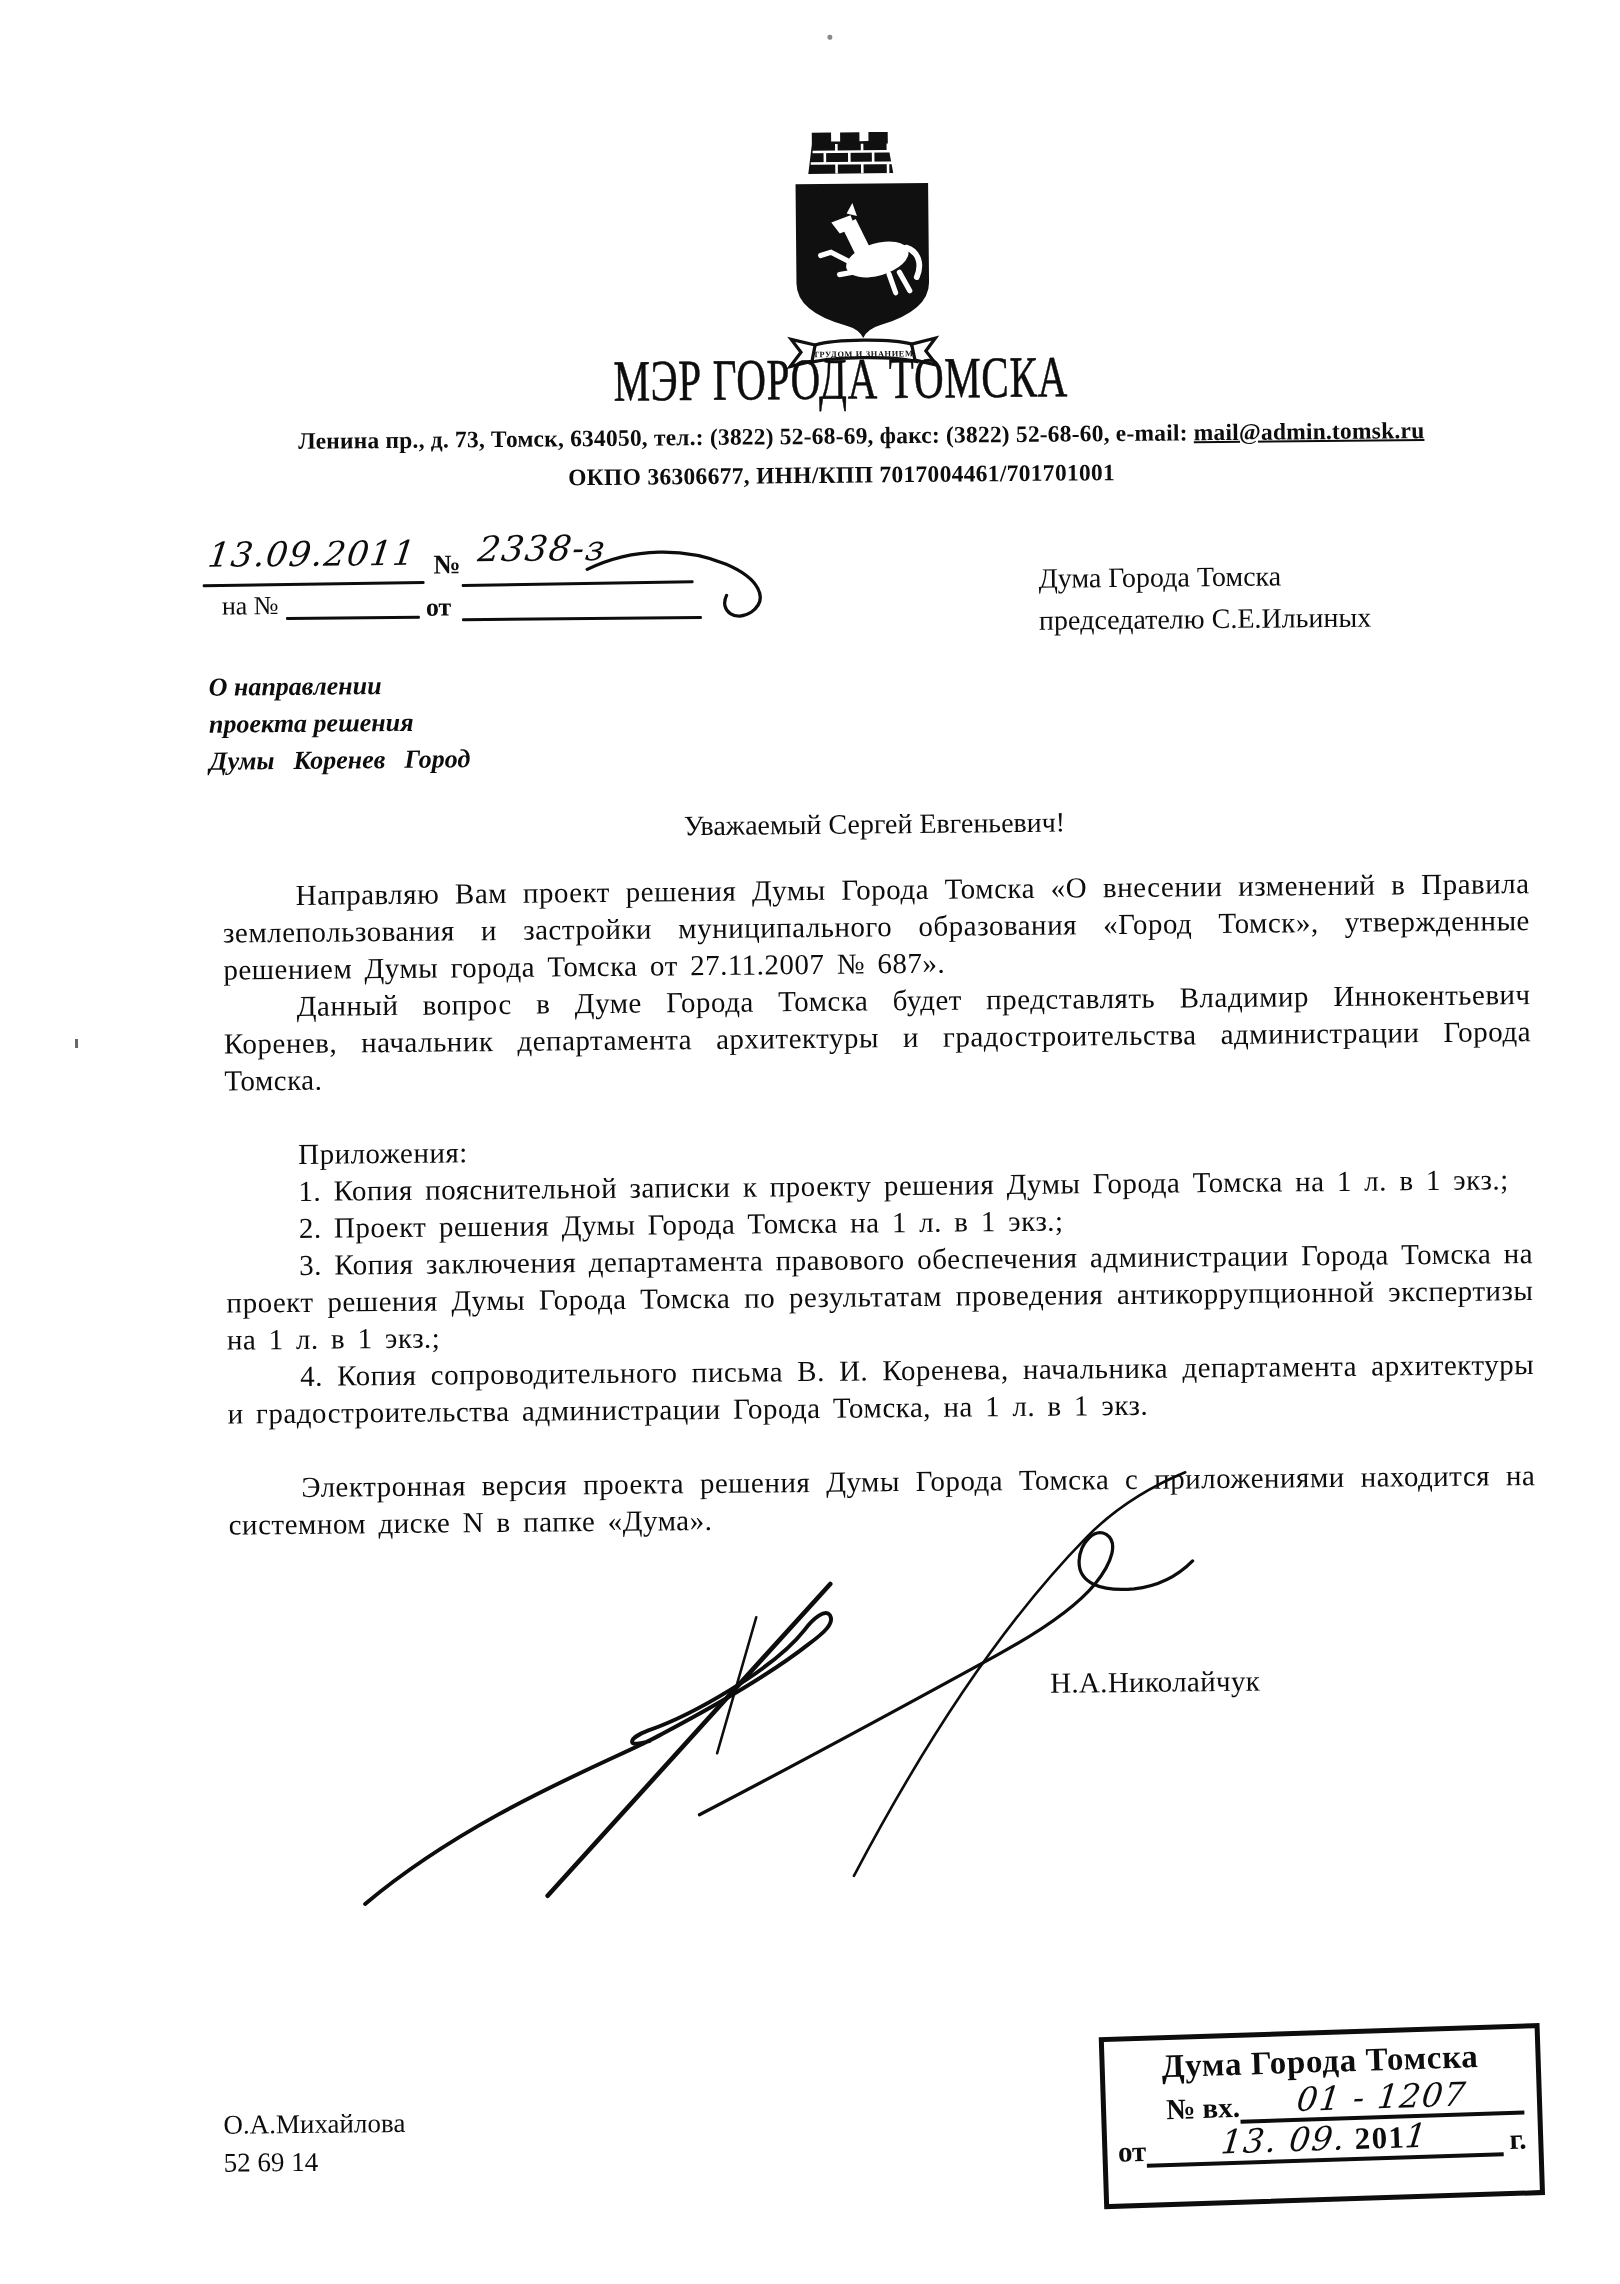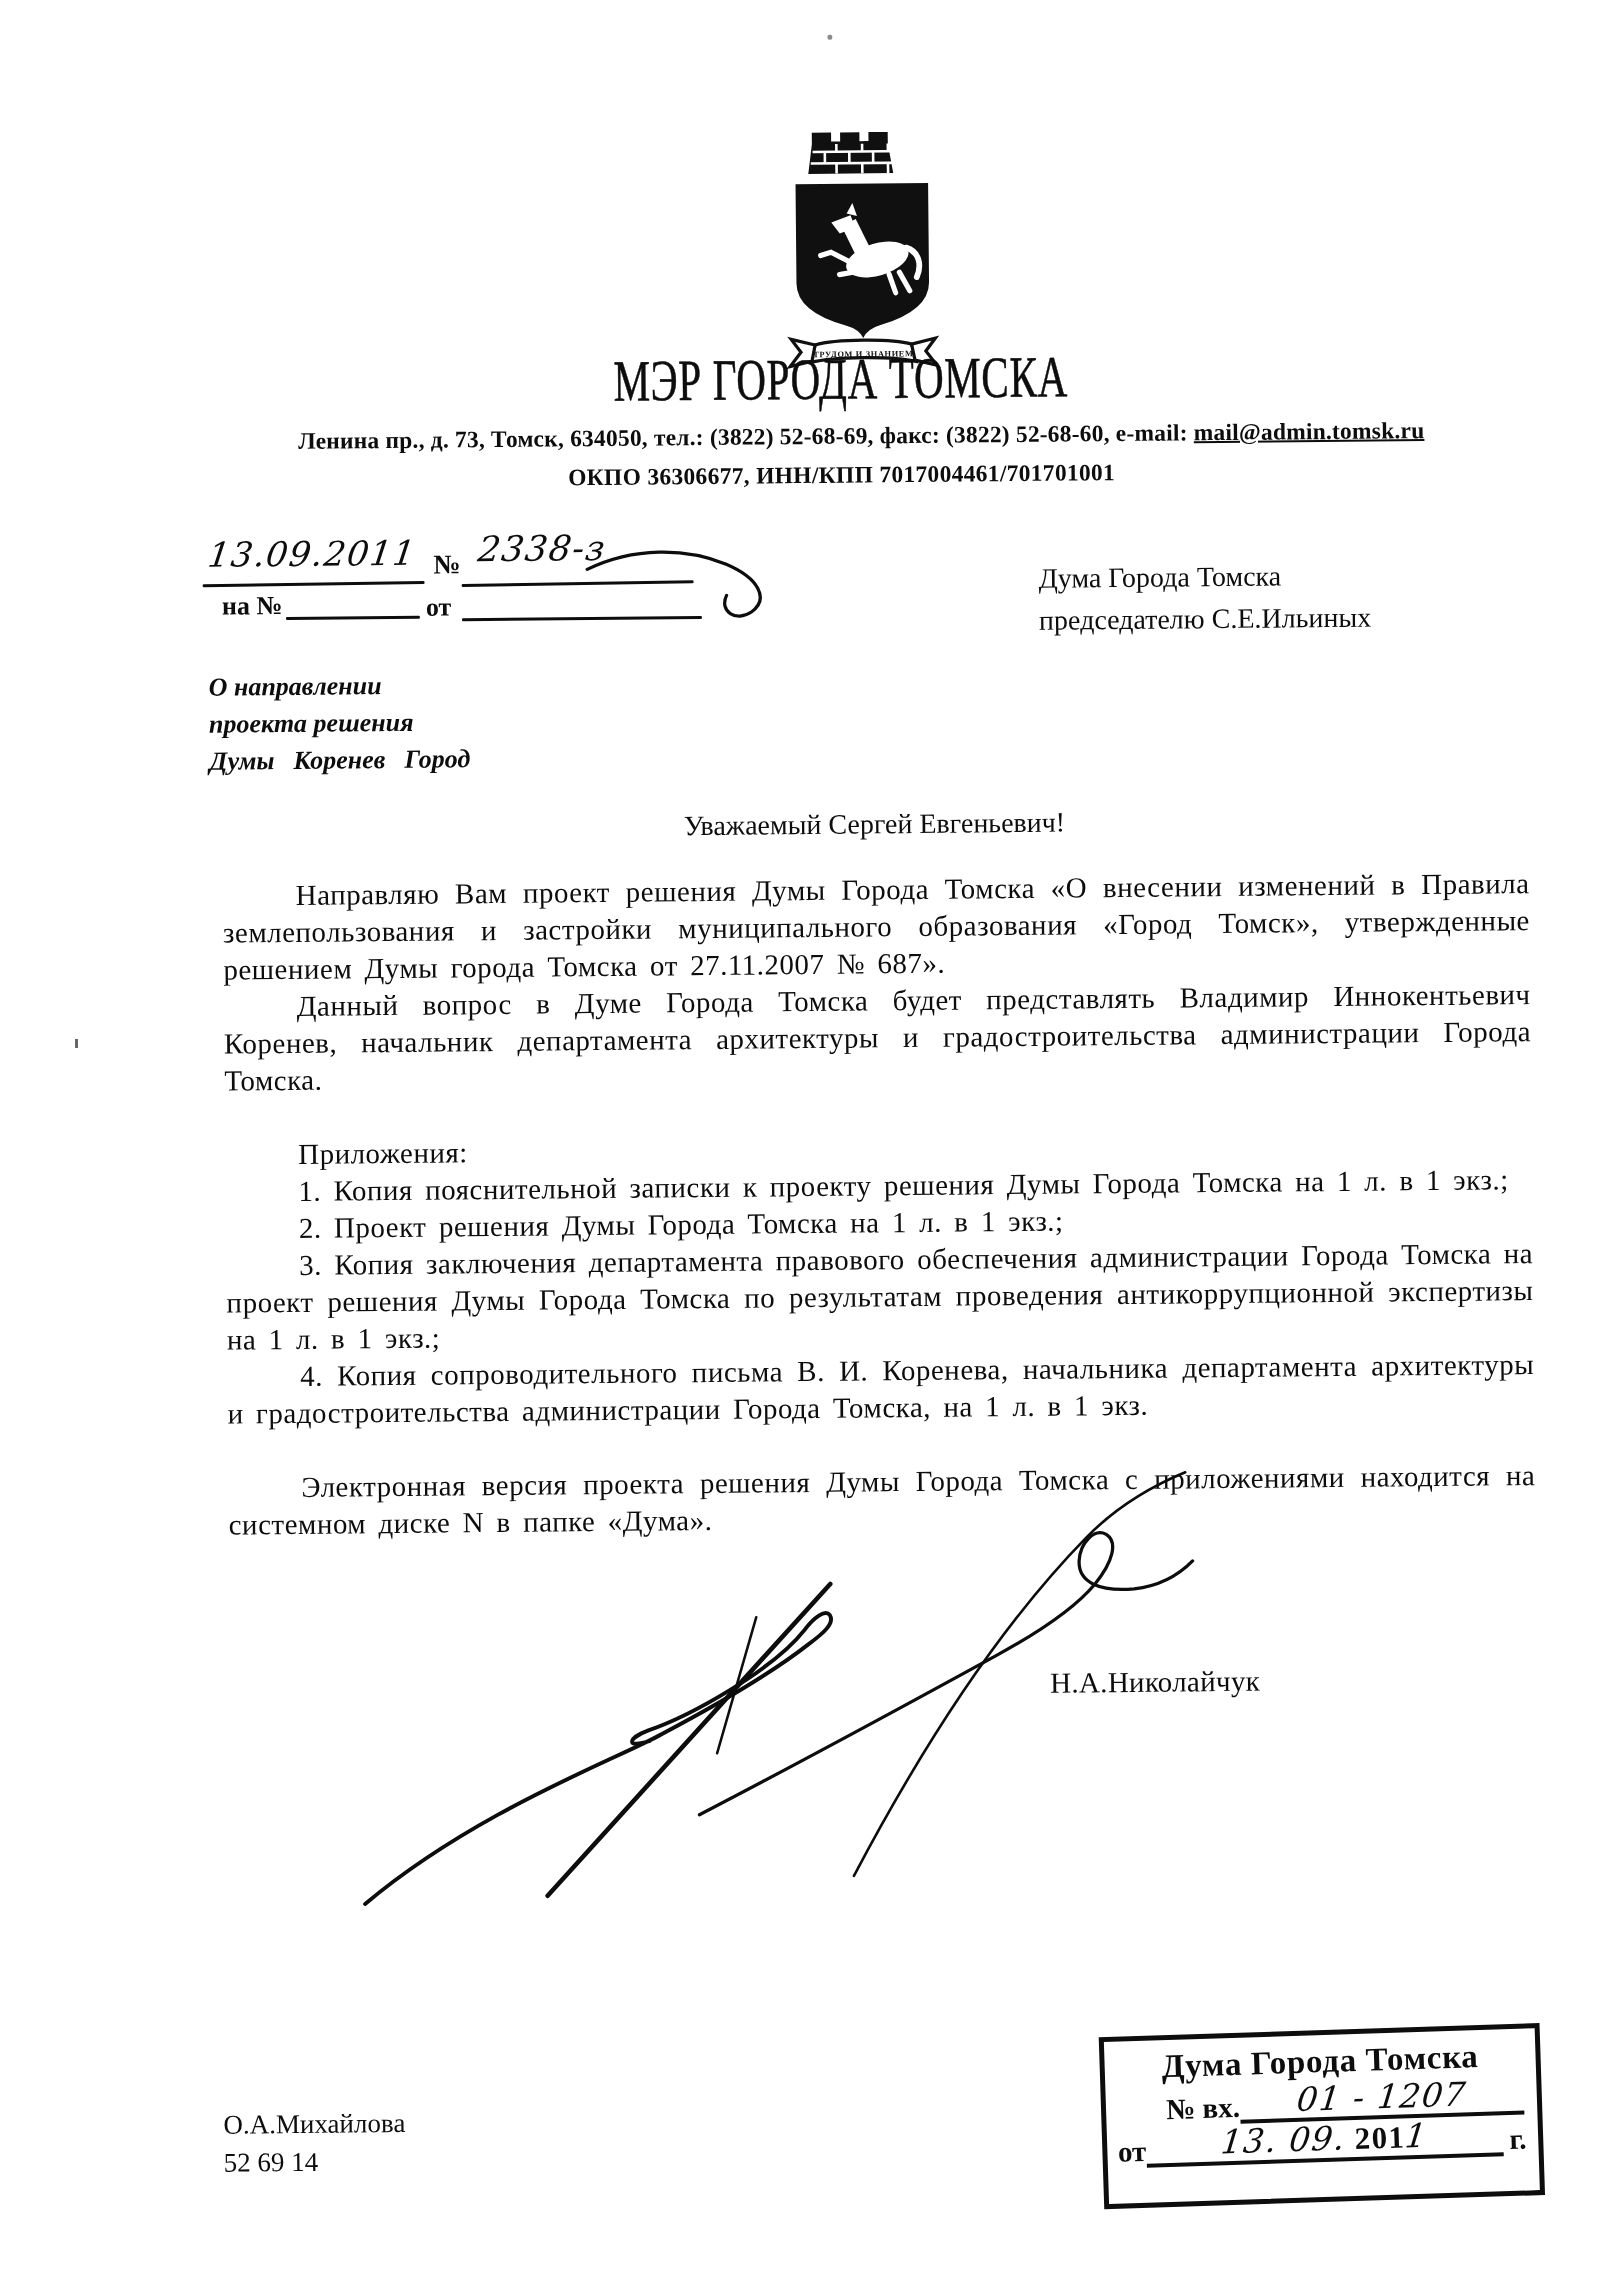--- a/index.html
+++ b/index.html
@@ -27,21 +27,21 @@
   }
   
   .hw{font-family:"DejaVu Serif", serif;font-style:italic;transform:skewX(-8deg);
       display:inline-block;letter-spacing:1.3px;}
   .ref-date{left:214px;top:529px;font-size:34px;}
   .ref-no-sign{left:439px;top:546px;font-size:27px;font-weight:700;}
   .ref-number{left:484px;top:526px;font-size:35px;}
   .rline{position:absolute;background:#0d0d0d;height:3.3px;border-radius:1.3px;}
   .ref-line-date{left:208px;top:578px;width:222px;transform:rotate(-0.3deg);}
   .ref-line-num{left:467px;top:580px;width:232px;transform:rotate(-0.4deg);}
-  .ref-na{left:227px;top:586px;font-size:26px;font-weight:700;}
+  .ref-na{left:227px;top:586px;font-size:26px;font-weight:400;}
   .ref-line-na{left:291px;top:612px;width:134px;}
   .ref-ot{left:431px;top:589px;font-size:26px;font-weight:700;}
   .ref-line-ot{left:467px;top:615px;width:240px;}
   .flourish{left:587px;top:540px;width:209px;height:104px;}
   
   .recipient{left:1044px;top:560px;width:365px;font-size:28px;line-height:42px;}
   
   .subject{left:213px;top:663px;width:261px;font-size:26px;font-style:italic;font-weight:700;line-height:37px;}
   .subject .w-row{display:flex;justify-content:space-between;}
   

